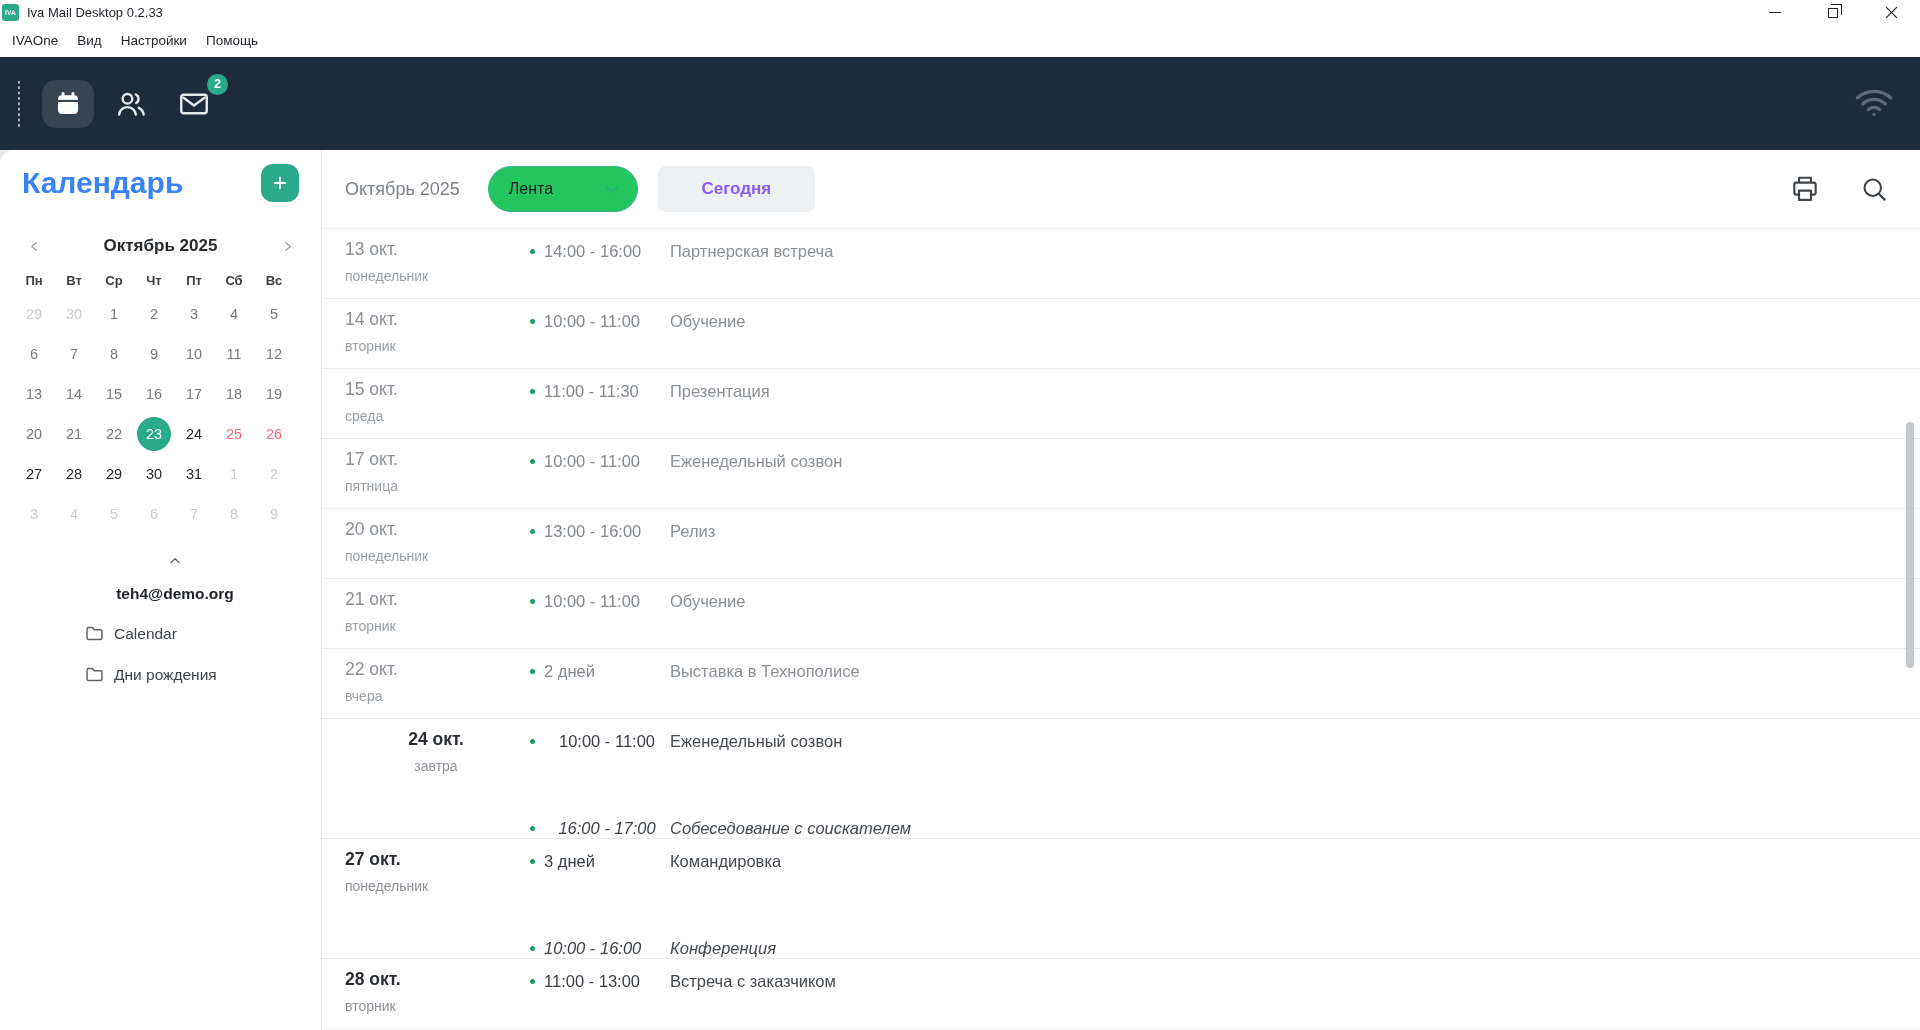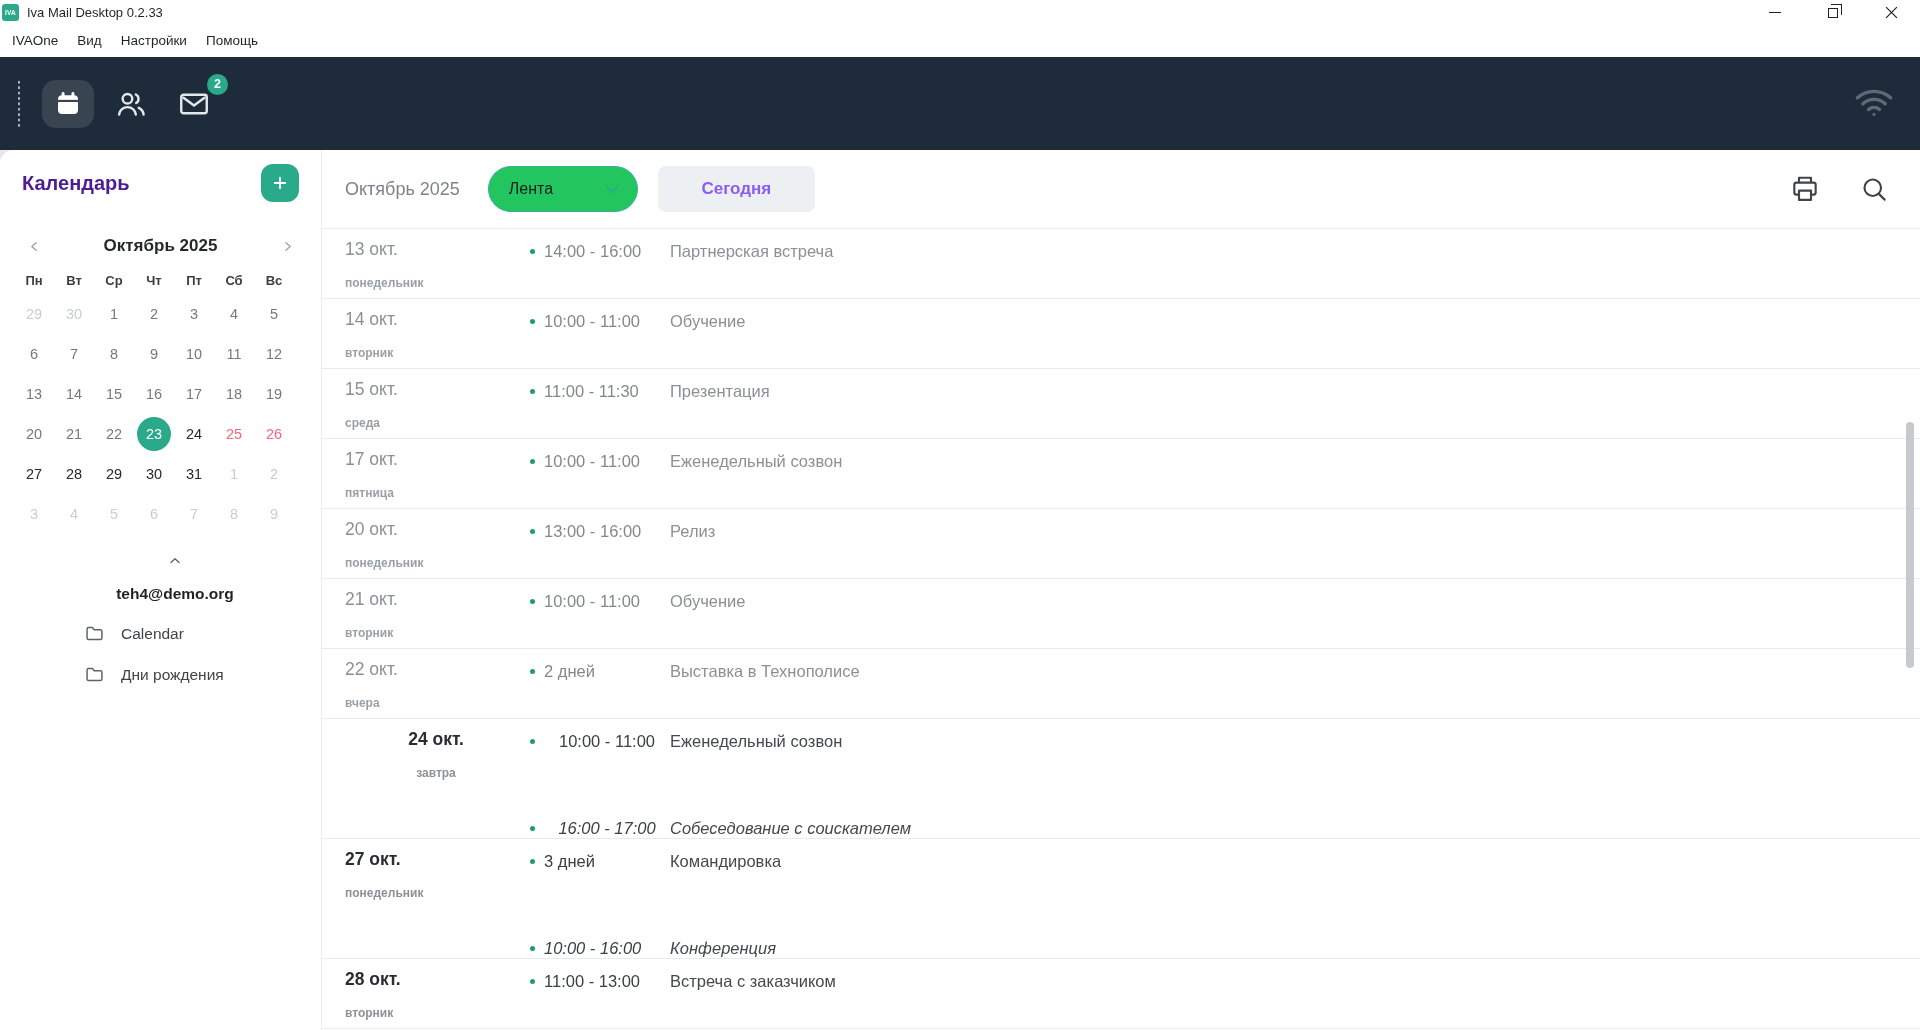--- a/index.html
+++ b/index.html
@@ -35,21 +35,21 @@
     background:#2BA98B; color:#fff; font-size:12.5px; font-weight:600; display:flex; align-items:center; justify-content:center; }
   .wifi { position:absolute; right:25px; top:50%; transform:translateY(-50%); }
 
   
   .content { height:880px; background:#E6E9EC; position:relative; }
   .panel { position:absolute; inset:0; background:#fff; border-top-left-radius:14px; display:flex; overflow:hidden; }
 
   
   .sidebar { width:322px; border-right:1px solid #ECEDEF; flex:none; }
   .sb-header { display:flex; align-items:center; padding:14px 22px 0 22px; }
-  .sb-title { font-size:20px; font-weight:700; color:#4c1d95; }
+  .sb-title { font-size:30px; font-weight:700; color:#3b82f6; }
   .add-btn { margin-left:auto; width:38px; height:38px; border:none; border-radius:12px; background:#2BA98B;
     display:flex; align-items:center; justify-content:center; cursor:pointer; }
 
   .mc-nav { margin-top:28px; height:32px; display:flex; align-items:center; padding:0 24px; }
   .mc-nav .mc-label { flex:1; text-align:center; font-size:17px; font-weight:700; color:#26292C; }
   .mc-arrow { width:20px; height:20px; display:flex; align-items:center; justify-content:center; cursor:pointer; }
 
   .mc-grid { margin:4px 0 0 14px; display:grid; grid-template-columns:repeat(7,40px); }
   .mc-hd { height:28px; display:flex; align-items:center; justify-content:center;
     font-size:13px; font-weight:700; color:#3A3F44; }
@@ -57,41 +57,41 @@
   .mc-day span { width:34px; height:34px; display:flex; align-items:center; justify-content:center; border-radius:50%; }
   .mc-day.adj     { color:#C9CDD1; }
   .mc-day.past    { color:#75797E; }
   .mc-day.future  { color:#26282B; font-weight:500; }
   .mc-day.weekend { color:#F2677B; font-weight:500; }
   .mc-day.today span { background:#2BA98B; color:#fff; font-weight:500; }
 
   .account { margin-top:20px; }
   .acct-row { display:flex; align-items:center; gap:17px; padding-left:29px; cursor:pointer;flex-direction:column; }
   .acct-email { font-size:15.5px; font-weight:700; color:#1F2328; }
-  .folder { margin-left:84px; margin-top:20px; display:flex; align-items:center; gap:16px; cursor:pointer; }
+  .folder { margin-left:84px; margin-top:20px; display:flex; align-items:center; gap:9px; cursor:pointer; }
   .folder:first-of-type { margin-top:20px; }
   .folder-label { font-size:15.5px; color:#3F4449; }
 
   
   .main { flex:1; position:relative; display:flex; flex-direction:column; }
   .main-header { height:78px; display:flex; align-items:center; padding-left:23px; flex:none; }
   .month-title { font-size:18px; font-weight:500; color:#7D8389; }
   .view-select { margin-left:28px; width:150px; height:46px; border:1px solid #3CAF97; border-radius:23px;
     background:#22c55e; display:flex; align-items:center; padding:0 16px 0 20px; cursor:pointer; }
   .view-select .vs-value { flex:1; font-size:16px; color:#202124; }
   .today-btn { margin-left:20px; width:157px; height:46px; border:none; border-radius:8px; background:#EDF0F2;
     font-family:inherit; font-size:17px; font-weight:600; color:#8b5cf6; cursor:pointer; }
   .hdr-icons { margin-left:auto; display:flex; align-items:center; gap:37px; padding-right:30px; }
   .hdr-icon { width:32px; height:32px; display:flex; align-items:center; justify-content:center; cursor:pointer; }
 
   .event-list { border-top:1px solid #E9EAEB; flex:1; }
   .ev-row { display:flex; padding-left:23px; border-bottom:1px solid #E9EAEB; cursor:default; }
   .datecol { width:182px; padding-top:10px; flex:none; }
   .ev-date { font-size:17.5px; }
-  .ev-wday { font-size:12px; margin-top:16px;font-weight:bold; }
+  .ev-wday { font-size:14px; margin-top:8px; }
   .evlines { padding-top:10px; }
   .evline { display:flex; align-items:center; height:24px; cursor:pointer; }
   .evline + .evline { margin-top:63px;font-style:italic; }
   .bullet { width:5px; height:5px; border-radius:50%; background:#1F9E62; margin:0 9px 0 3px; flex:none; }
   .ev-time { width:126px; font-size:16.5px; flex:none; }
   .ev-title { font-size:16.5px; }
   .ev-row.past .ev-date  { color:#8B9097; font-weight:500; }
   .ev-row.past .ev-wday  { color:#9AA0A6; }
   .ev-row.past .ev-time  { color:#83888F; }
   .ev-row.past .ev-title { color:#8B9097; }

